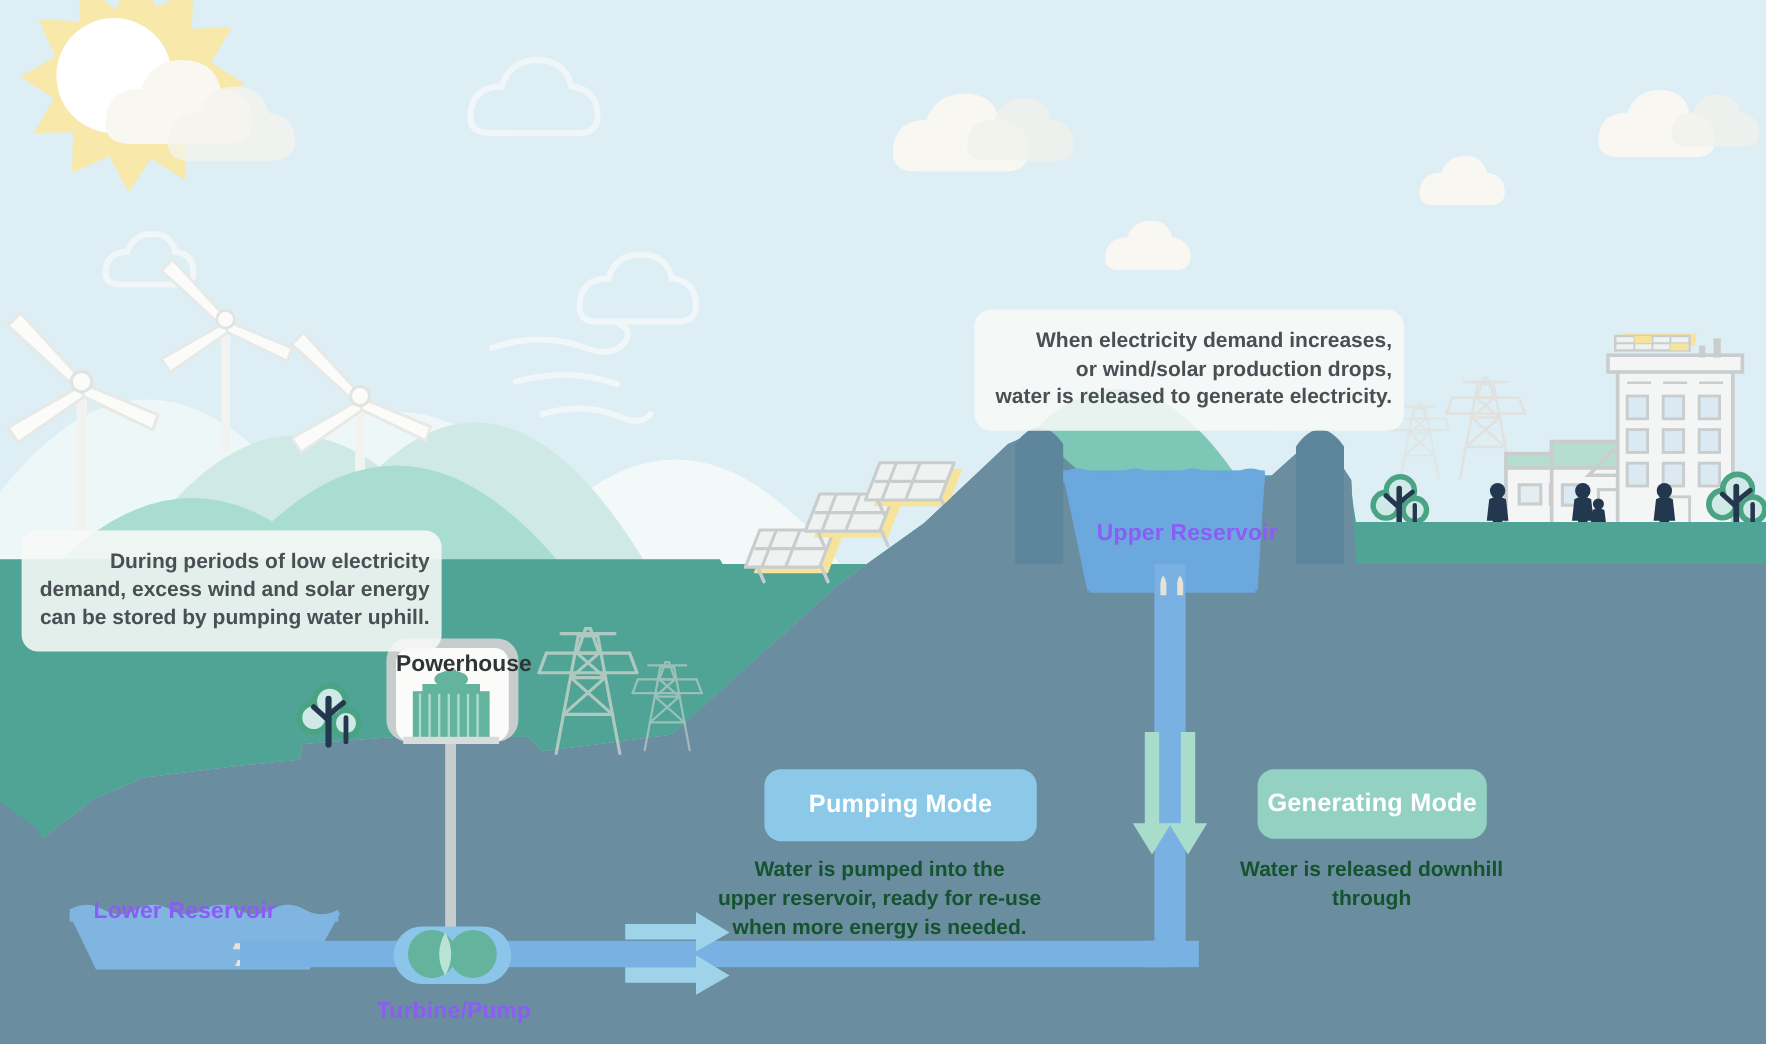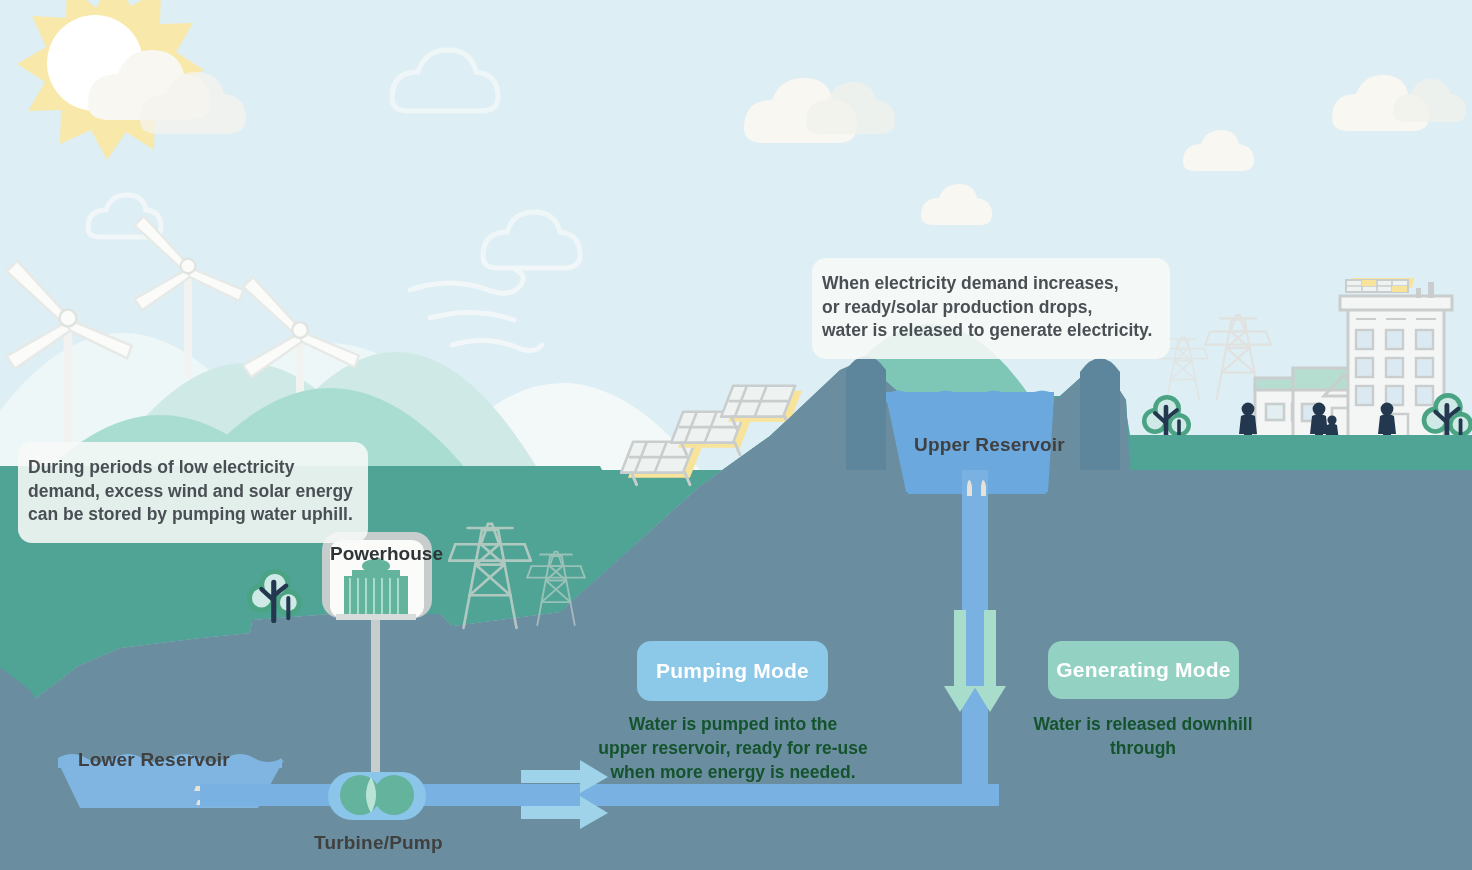--- a/index.html
+++ b/index.html
@@ -3,36 +3,36 @@
 <meta charset="utf-8">
 <style>
   html,body{margin:0;padding:0;background:#fff;}
   body{font-family:"Liberation Sans","DejaVu Sans",sans-serif;}
   #stage{position:relative;width:1472px;height:870px;overflow:hidden;background:#ddeef4;}
   #art{position:absolute;left:0;top:0;width:1472px;height:870px;}
   .lbl{position:absolute;z-index:20;pointer-events:none;}
   .callout{
     position:absolute;z-index:25;border-radius:14px;
     background:rgba(247,249,247,0.88);
-    color:#4a4f54;font-weight:bold;text-align:left;
+    color:#4a4f54;font-weight:bold;text-align:right;
     line-height:1.35;
   }
   #callout-left{left:18px;top:442px;width:330px;padding:14px 10px 16px;font-size:17.5px;}
   #callout-right{left:812px;top:258px;width:338px;padding:14px 10px 16px;font-size:17.5px;}
-  .wlabel{color:#404040;font-weight:bold;font-size:19px;letter-spacing:.2px;}
+  .wlabel{color:#8b5cf6;font-weight:bold;font-size:19px;letter-spacing:.2px;}
   #label-upper-res{left:914px;top:434px;}
   #label-lower-res{left:78px;top:749px;}
   #label-turbine{left:314px;top:832px;font-size:19px;}
   #label-powerhouse{left:330px;top:543px;color:#2f3437;font-weight:bold;font-size:19px;}
   .modebox{
     position:absolute;z-index:26;border-radius:14px;
     display:flex;align-items:center;justify-content:center;
     color:#ffffff;font-weight:bold;font-size:21px;letter-spacing:.2px;
   }
-  #mode-pump{left:637px;top:641px;width:191px;height:60px;background:#8cc9e8;}
+  #mode-pump{left:637px;top:641px;width:227px;height:60px;background:#8cc9e8;}
   #mode-gen{left:1048px;top:641px;width:191px;height:58px;background:#93d2c2;text-align:right;}
   .modedesc{
     position:absolute;z-index:26;color:#14532d;font-weight:bold;
     font-size:17.5px;text-align:center;line-height:1.38;
   }
   #desc-pump{left:596px;top:712px;width:274px;}
   #desc-gen{left:1003px;top:712px;width:280px;}
 </style>
 </head>
 <body>
@@ -385,21 +385,21 @@
   </svg>
 
   <div class="callout" id="callout-left">
     <div>During periods of low electricity</div>
     <div>demand, excess wind and solar energy</div>
     <div>can be stored by pumping water uphill.</div>
   </div>
 
   <div class="callout" id="callout-right">
     <div>When electricity demand increases,</div>
-    <div>or ready/solar production drops,</div>
+    <div>or wind/solar production drops,</div>
     <div>water is released to generate electricity.</div>
   </div>
 
   <div class="lbl wlabel" id="label-upper-res">Upper Reservoir</div>
   <div class="lbl wlabel" id="label-lower-res">Lower Reservoir</div>
   <div class="lbl wlabel" id="label-turbine">Turbine/Pump</div>
   <div class="lbl" id="label-powerhouse">Powerhouse</div>
 
   <div class="modebox" id="mode-pump">Pumping Mode</div>
   <div class="modedesc" id="desc-pump">

